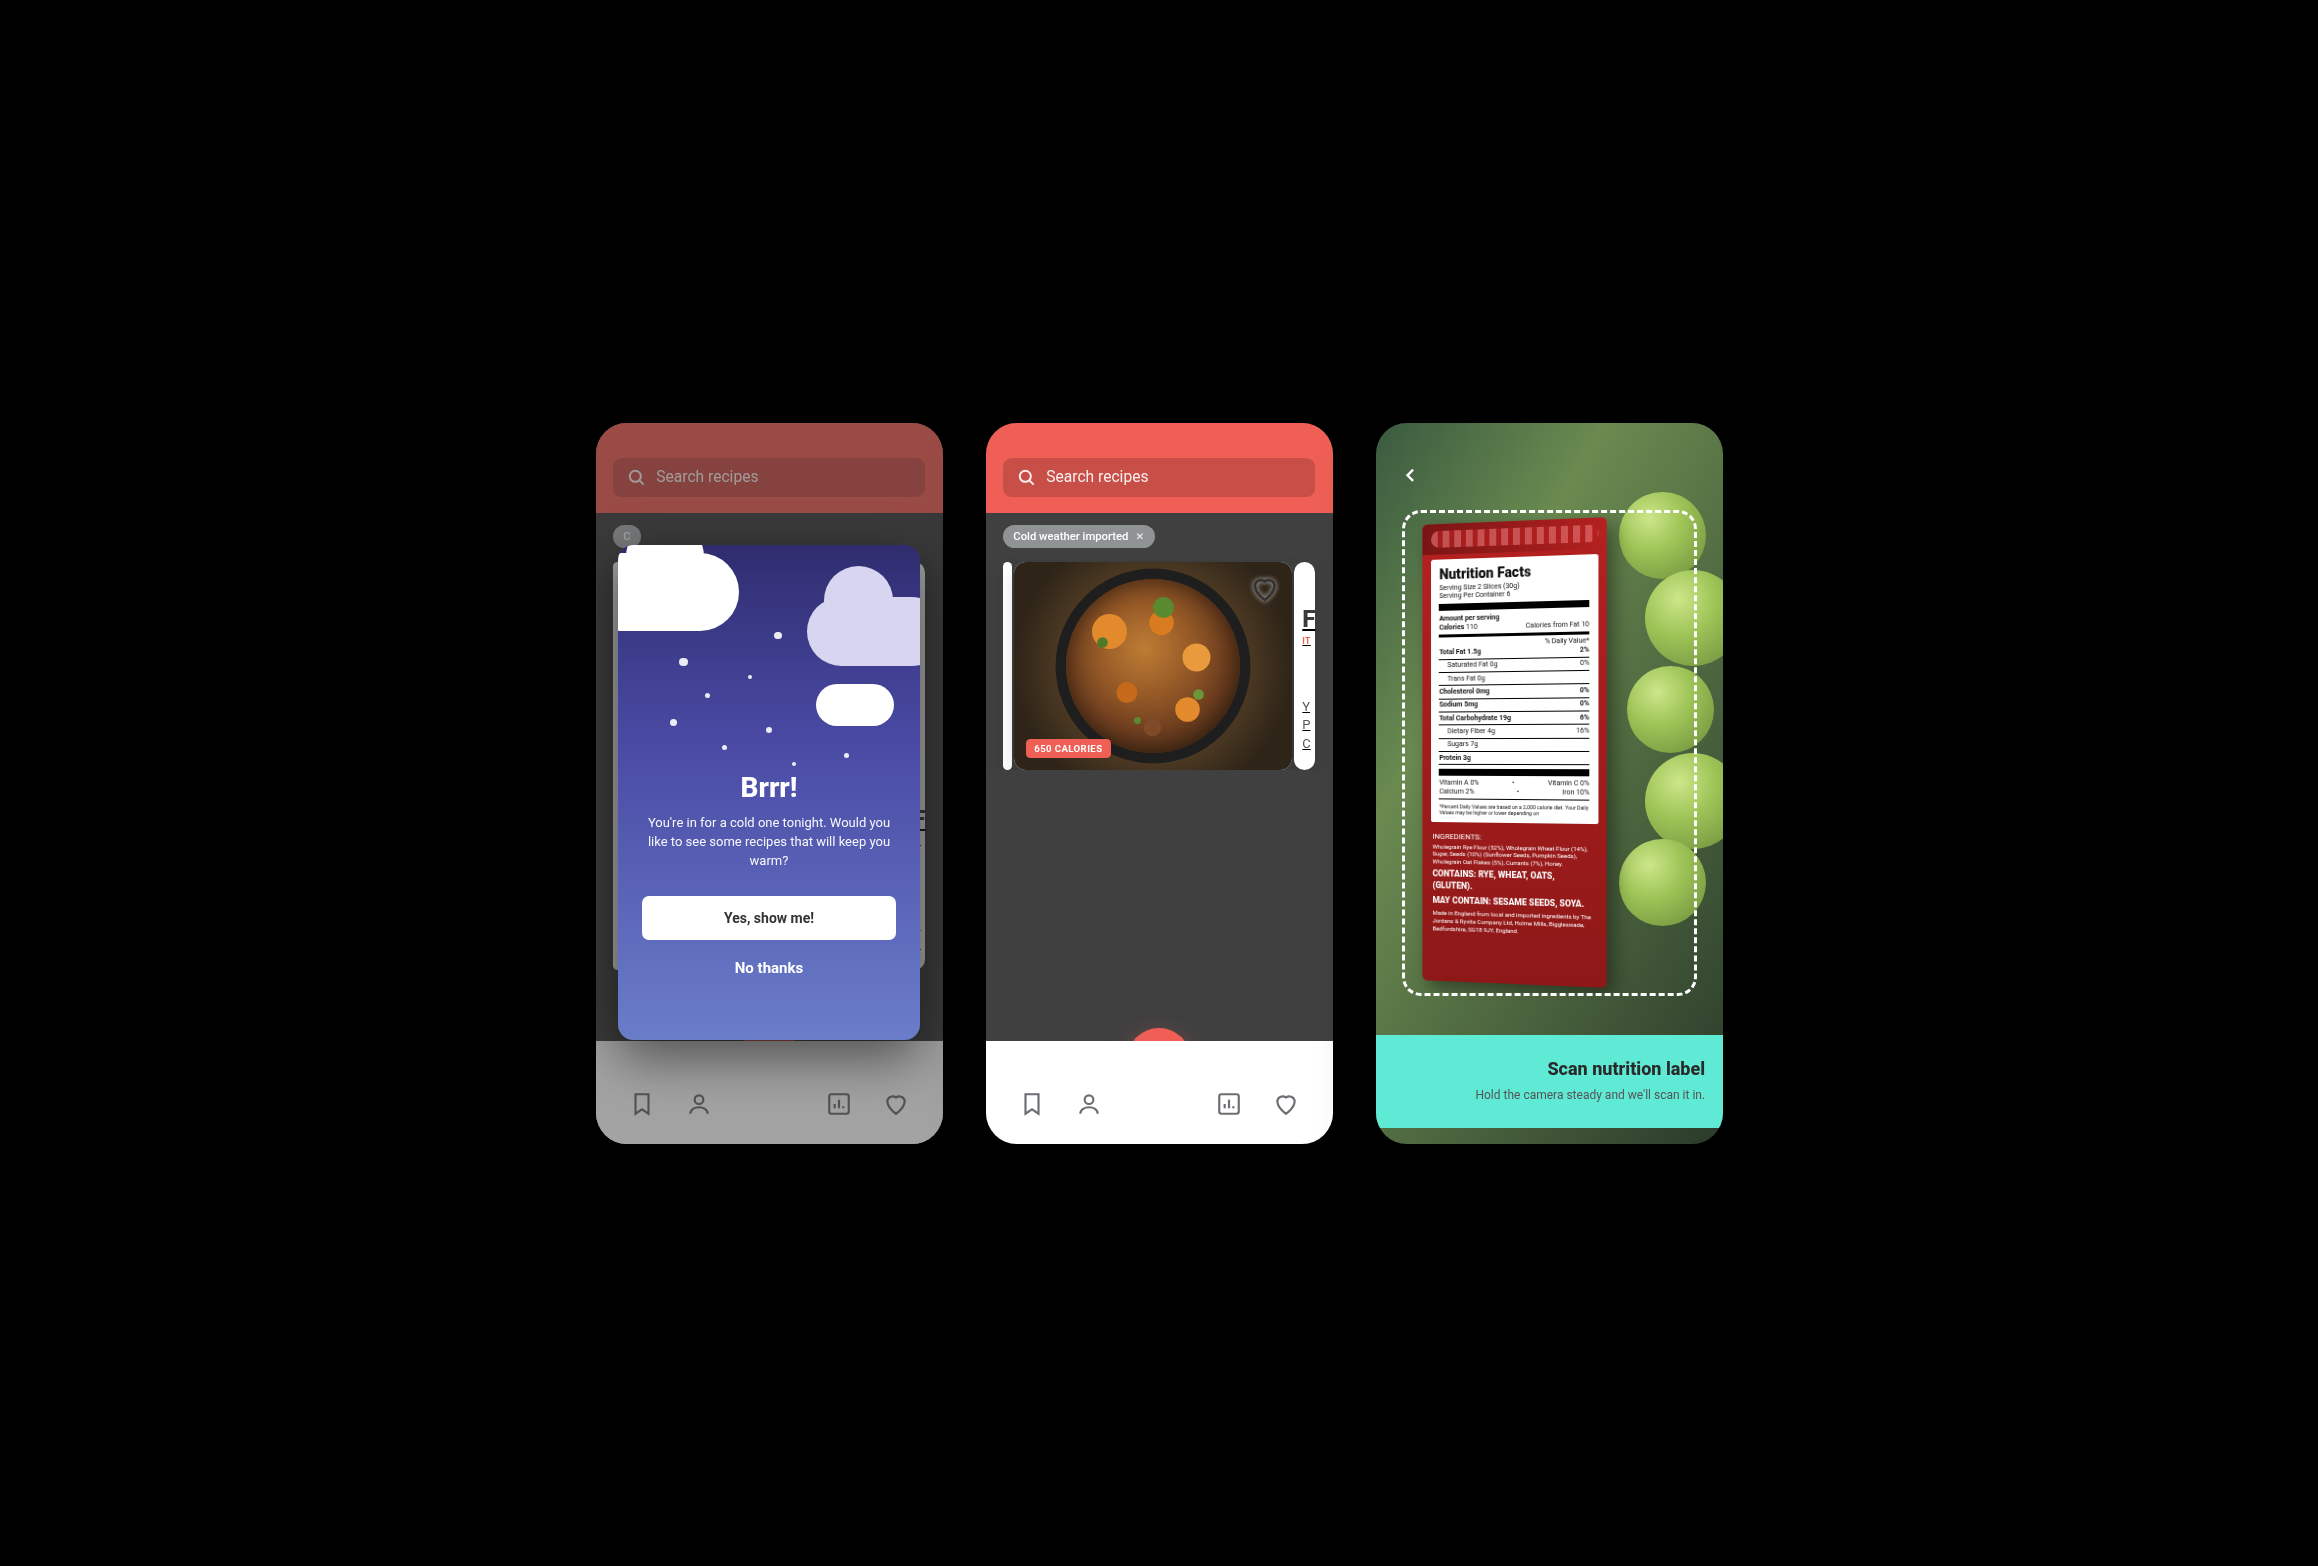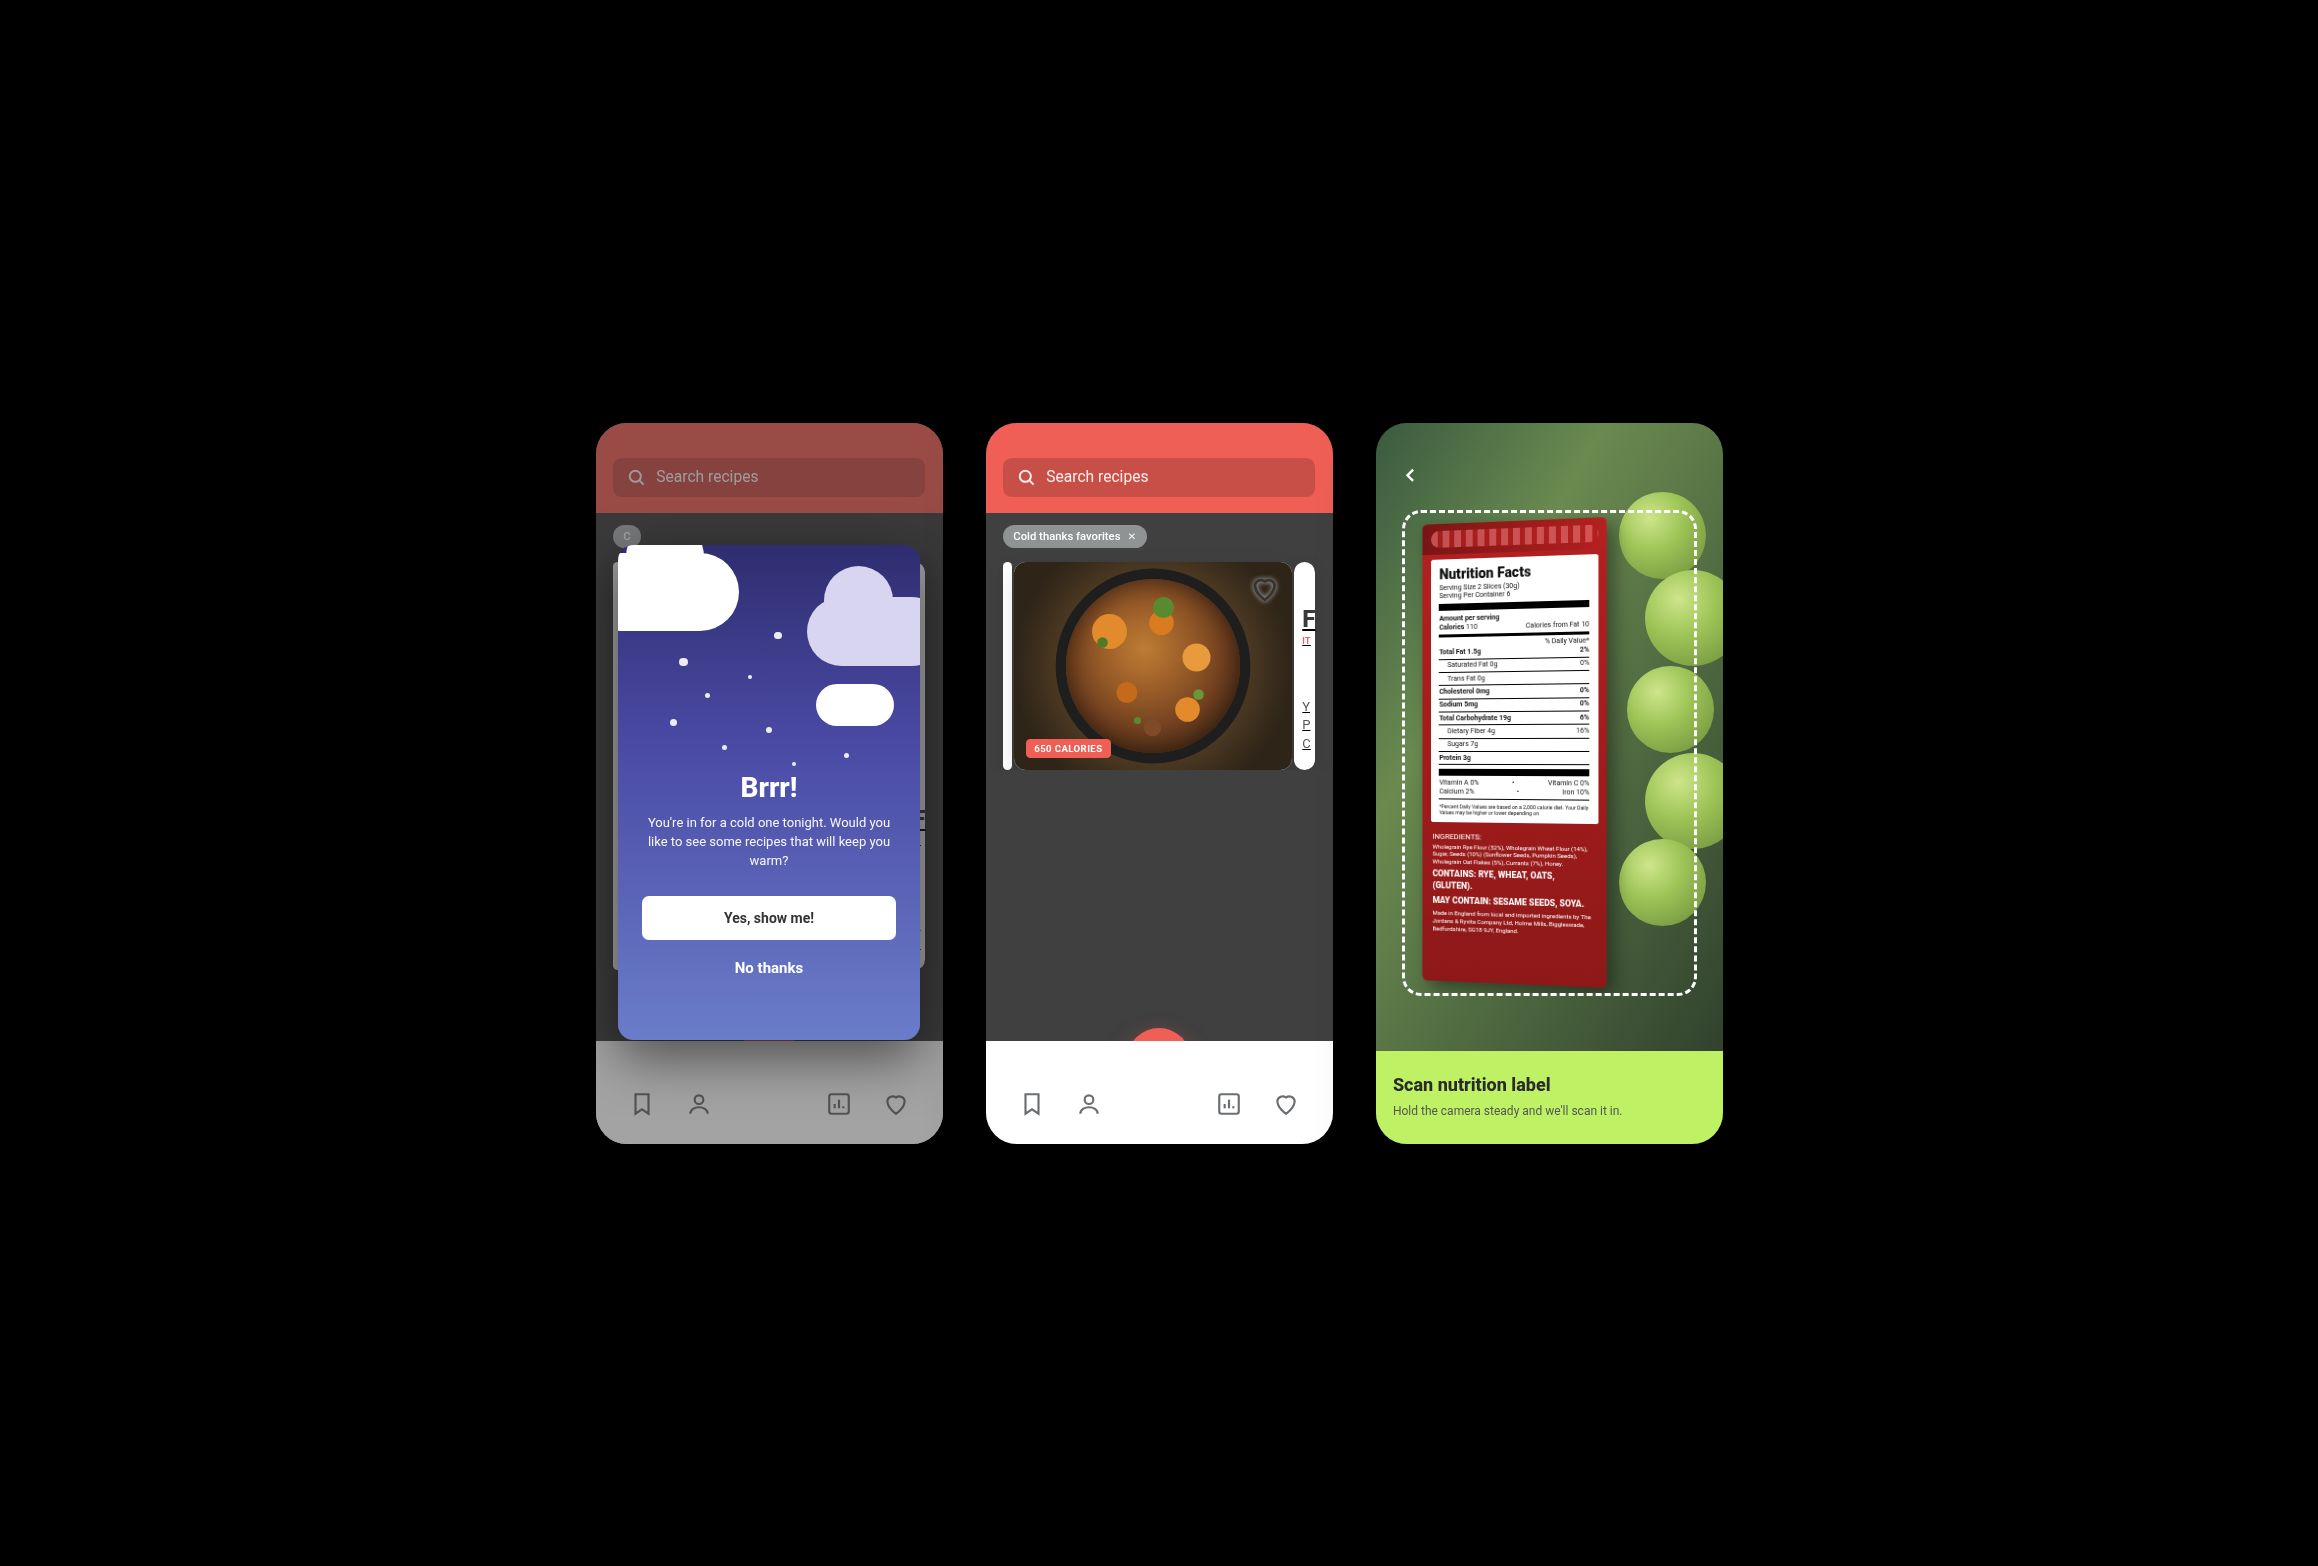--- a/index.html
+++ b/index.html
@@ -86,21 +86,21 @@
   .nlabel h4{font-size:14px;font-weight:900;margin-bottom:1.7px;}
   .nlabel .srv{font-size:7px;line-height:1.2;}
   .nlabel .thick{height:7px;background:#000;margin:3.5px 0;}
   .nlabel .thin{height:0.9px;background:#000;margin:1.7px 0;}
   .nlabel .nrow{display:flex;justify-content:space-between;font-size:7px;line-height:1.3;}
   .nlabel .nrow.b{font-weight:700;}
   .nlabel .nrow.ind{padding-left:8.7px;}
   .nlabel .fine{font-size:5.2px;line-height:1.2;margin-top:3.5px;}
   .box-txt{color:#fff;padding:5.2px 10.4px;font-size:7.8px;line-height:1.3;}
   .box-txt .big{font-weight:800;font-size:8.7px;margin-top:3.5px;}
-  .scan-footer{position:absolute;bottom:0;left:0;right:0;background:#bef264;padding:22.6px 17.4px 26px;text-align:left;}
+  .scan-footer{position:absolute;bottom:16px;left:0;right:0;background:#5eead4;padding:22.6px 17.4px 26px;text-align:right;}
   .scan-title{font-size:18px;font-weight:800;color:#2a2a2a;margin-bottom:8.7px;}
   .scan-sub{font-size:12px;color:#555;}
 </style>
 </head>
 <body>
 
 <div class="phone">
   <div class="header">
     <div class="search">
       <svg viewBox="0 0 24 24">
@@ -182,21 +182,21 @@
     <div class="search">
       <svg viewBox="0 0 24 24">
           <circle cx="10.5" cy="10.5" r="7"></circle>
           <line x1="21" y1="21" x2="16" y2="16"></line>
         </svg>
       <span>Search recipes</span>
     </div>
   </div>
   <div class="chips">
     <div class="chip">
-      <span>Cold thanks favorites</span>
+      <span>Cold weather imported</span>
       <span class="x">✕</span>
     </div>
   </div>
   <div class="cardrow">
     <div class="peek" style="flex:0 0 5.2px"></div>
     <div class="card">
       <div class="card-img">
         <div class="stew"></div>
         <div class="heart-btn">
           <svg viewBox="0 0 24 24">

